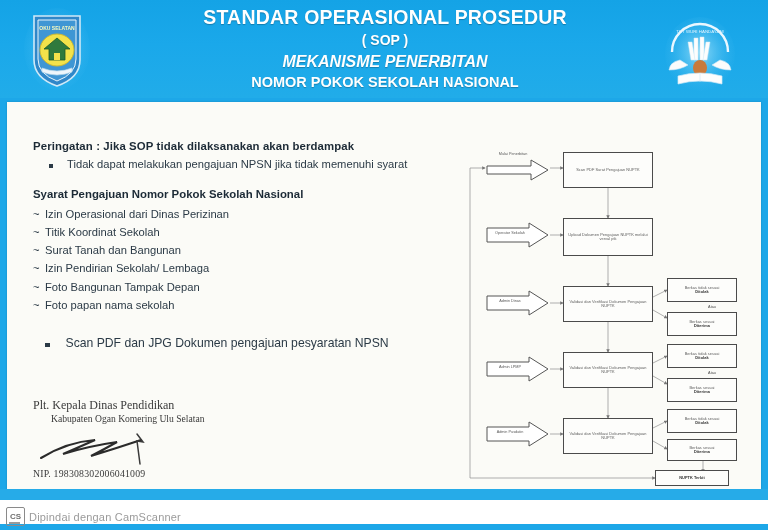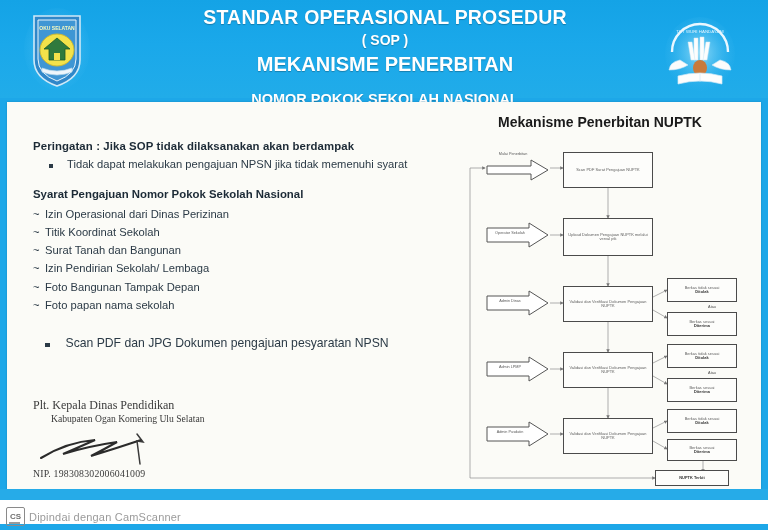--- a/index.html
+++ b/index.html
@@ -19,22 +19,22 @@
     background:linear-gradient(180deg,#14a3e6 0%,#1aa8ea 45%,#21ace9 100%);
   }
   .header-title{
     position:absolute;left:150px;top:6px;width:470px;
     text-align:center;color:#ffffff;
     font-weight:bold;line-height:1.22;
     text-shadow:0 1px 1px rgba(0,0,0,.25);
   }
   .t1{font-size:19.5px;letter-spacing:.2px;}
   .t2{font-size:14px;margin-top:2px;}
-  .t3{font-size:20px;margin-top:3px;}
-  .t4{font-size:14.5px;margin-top:15px;}
+  .t3{font-size:16px;margin-top:3px;font-style:italic;}
+  .t4{font-size:14.5px;margin-top:3px;}
 
   
   .emblem-left{
     position:absolute;left:24px;top:8px;width:66px;height:82px;
   }
   .emblem-right{
     position:absolute;left:664px;top:16px;width:72px;height:76px;
   }
 
   
@@ -257,21 +257,20 @@
       <div class="sign-scribble">
         <svg viewBox="0 0 200 44" width="200" height="44">
           <path d="M8 34 Q34 18 62 16 Q44 24 30 30 Q56 22 84 18 Q70 26 58 32 Q84 24 108 16" fill="none" stroke="#2b2b2b" stroke-width="2.1" stroke-linecap="round"></path>
           <path d="M104 10 L110 18 L104 17 L107 40" fill="none" stroke="#3a3a3a" stroke-width="1.5" stroke-linecap="round"></path>
         </svg>
       </div>
       <div class="sign-nip">NIP. 198308302006041009</div>
     </div>
 
     <div class="flow-wrap">
-      <div class="flow-title">Mekanisme Penerbitan NUPTK</div>
 
       <div class="flow-canvas">
 
         <svg class="fsvg" viewBox="0 0 310 348">
           <defs>
             <marker id="ah" markerWidth="5" markerHeight="5" refX="4" refY="2.5" orient="auto">
               <path d="M0,0 L5,2.5 L0,5 z" fill="#777"></path>
             </marker>
           </defs>
           <g stroke="#8e8e8e" stroke-width="0.7" fill="none">

